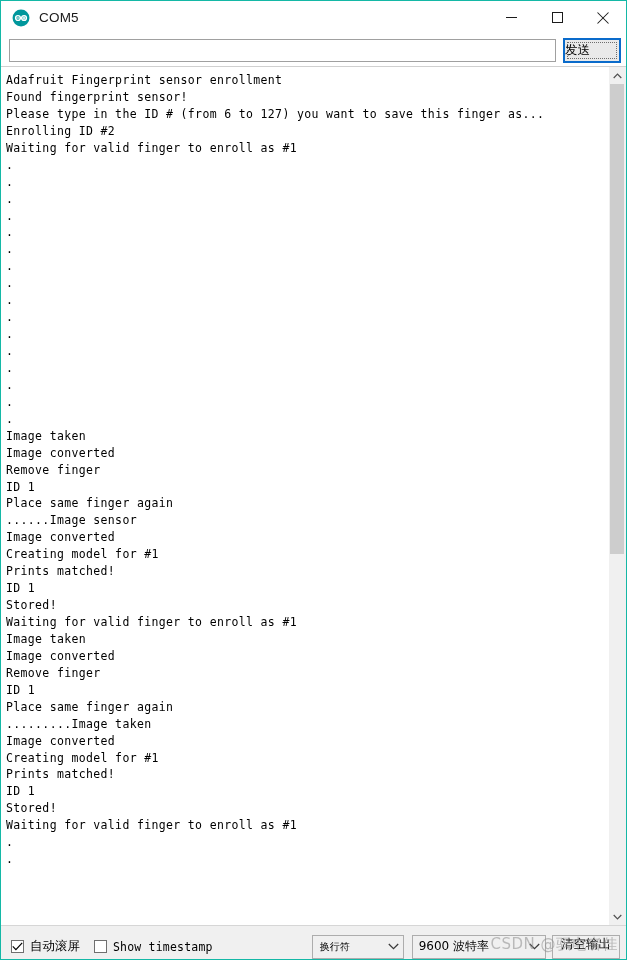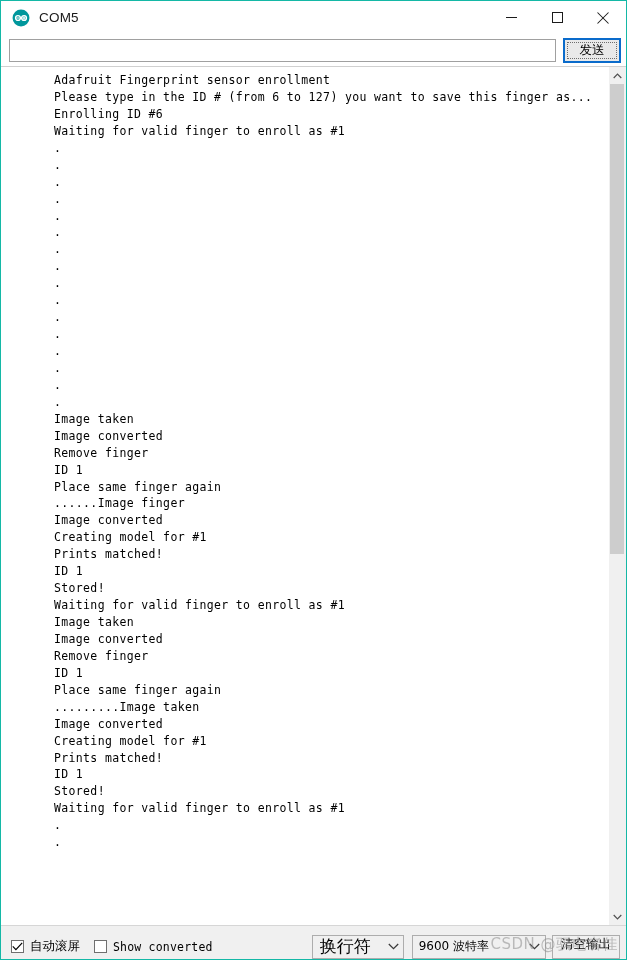--- a/index.html
+++ b/index.html
@@ -89,21 +89,20 @@
   }
   .send-btn {
     margin-left: 7px;
     width: 58px;
     height: 25px;
     background: #e9e9e9;
     border: 2px solid #0a6bcb;
     box-sizing: border-box;
     display: flex;
     align-items: center;
-    justify-content: center;
     position: relative;
     padding: 0;
     cursor: default;
   }
   .send-btn .inner-dash {
     position: absolute;
     left: 2px; right: 2px; top: 2px; bottom: 2px;
     border: 1px dotted #6d6d6d;
     pointer-events: none;
   }
@@ -123,21 +122,20 @@
     border-top: 1px solid #d0d0d0;
     background: #ffffff;
     overflow: hidden;
   }
   .console {
     flex: 1 1 auto;
     background: #ffffff;
     overflow: hidden;
     padding: 5px 16px 0 5px;
     box-sizing: border-box;
-    margin-left: 48px;
   }
   .console-line {
     font-family: "DejaVu Sans Mono", "Liberation Mono", monospace;
     font-size: 11.5px;
     line-height: 16.95px;
     color: #000000;
     white-space: pre;
     letter-spacing: 0.35px;
     height: 16.95px;
   }
@@ -226,21 +224,21 @@
     border: 1px solid #adadad;
     box-sizing: border-box;
     display: flex;
     align-items: center;
     padding: 0 4px 0 7px;
     margin-right: 8px;
     cursor: default;
   }
   .combo .cb-text {
     font-family: Liberation Serif, serif;
-    font-size: 17px;
+    font-size: 10px;
     color: #000;
     flex: 1 1 auto;
   }
   .combo .cb-caret { color: #3a3a3a; display:flex; align-items:center; }
 
   .baud {
     height: 24px;
     background: #f0f0f0;
     border: 1px solid #adadad;
     box-sizing: border-box;
@@ -334,22 +332,23 @@
     <input class="send-input" type="text" value="" placeholder="" style="">
     <button class="send-btn">
       <span class="inner-dash"></span>
       <span>发送</span>
     </button>
   </div>
 
   <div class="console-wrap">
     <div class="console" id="console-output">
         <div class="console-line">Adafruit Fingerprint sensor enrollment</div>
+        <div class="console-line">Found fingerprint sensor!</div>
         <div class="console-line">Please type in the ID # (from 6 to 127) you want to save this finger as...</div>
-        <div class="console-line">Enrolling ID #6</div>
+        <div class="console-line">Enrolling ID #2</div>
         <div class="console-line">Waiting for valid finger to enroll as #1</div>
         <div class="console-line">.</div>
         <div class="console-line">.</div>
         <div class="console-line">.</div>
         <div class="console-line">.</div>
         <div class="console-line">.</div>
         <div class="console-line">.</div>
         <div class="console-line">.</div>
         <div class="console-line">.</div>
         <div class="console-line">.</div>
@@ -358,21 +357,21 @@
         <div class="console-line">.</div>
         <div class="console-line">.</div>
         <div class="console-line">.</div>
         <div class="console-line">.</div>
         <div class="console-line">.</div>
         <div class="console-line">Image taken</div>
         <div class="console-line">Image converted</div>
         <div class="console-line">Remove finger</div>
         <div class="console-line">ID 1</div>
         <div class="console-line">Place same finger again</div>
-        <div class="console-line">......Image finger</div>
+        <div class="console-line">......Image sensor</div>
         <div class="console-line">Image converted</div>
         <div class="console-line">Creating model for #1</div>
         <div class="console-line">Prints matched!</div>
         <div class="console-line">ID 1</div>
         <div class="console-line">Stored!</div>
         <div class="console-line">Waiting for valid finger to enroll as #1</div>
         <div class="console-line">Image taken</div>
         <div class="console-line">Image converted</div>
         <div class="console-line">Remove finger</div>
         <div class="console-line">ID 1</div>
@@ -411,21 +410,21 @@
       <span class="chk-box">
         <svg id="chk-auto-mark" width="11" height="9" viewBox="0 0 11 9">
           <polyline points="0.8,4.4 3.9,7.6 10.2,0.8" fill="none" stroke="#000" stroke-width="1.2"></polyline>
         </svg>
       </span>
       <span class="chk-label-cn">自动滚屏</span>
     </div>
 
     <div class="chk-group">
       <span class="chk-box"></span>
-      <span class="chk-label-en">Show converted</span>
+      <span class="chk-label-en">Show timestamp</span>
     </div>
 
     <div class="spacer"></div>
 
     <div class="combo">
       <span class="cb-text">换行符</span>
       <span class="cb-caret">
         <svg width="11" height="7" viewBox="0 0 11 7">
           <polyline points="0.8,1 5.5,5.6 10.2,1" fill="none" stroke="currentColor" stroke-width="1.25"></polyline>
         </svg>

